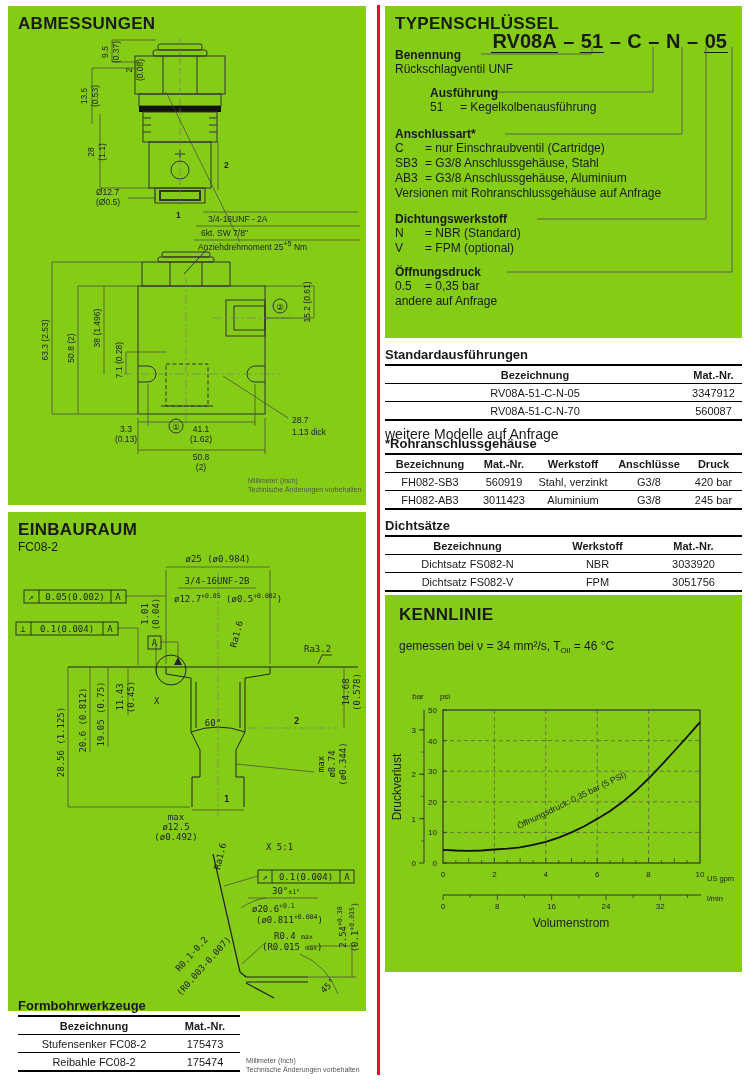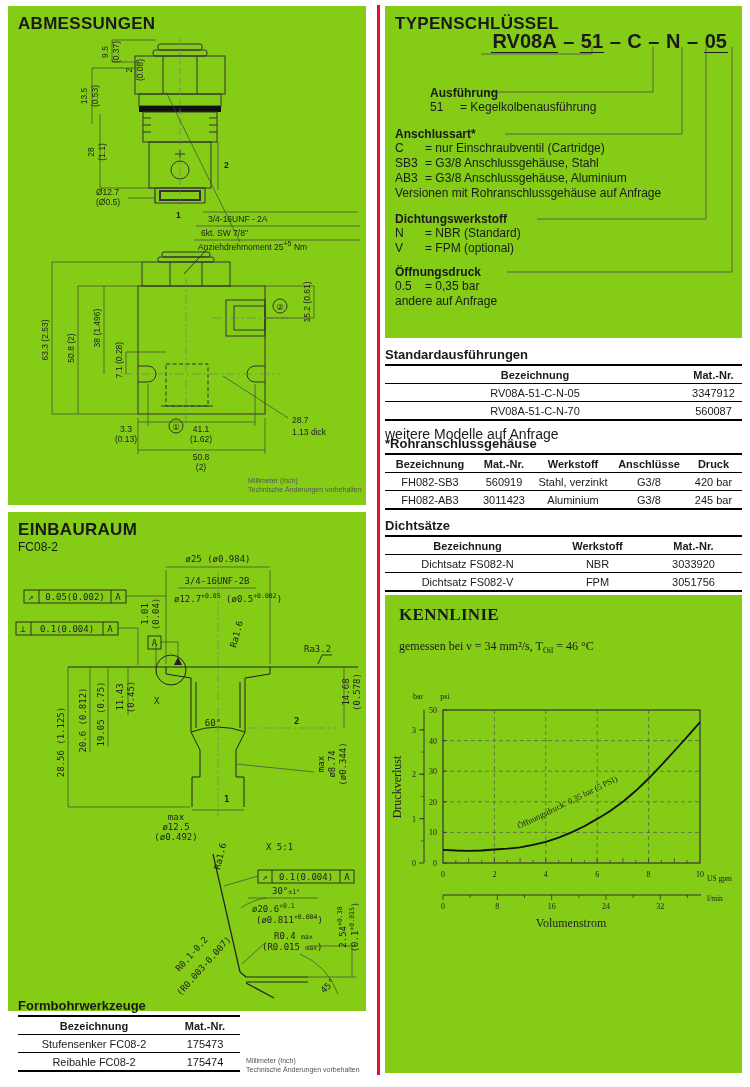--- a/index.html
+++ b/index.html
@@ -338,20 +338,24 @@
     </div>
     <svg style="position:absolute;left:0;top:0;" width="357" height="332">
       <g stroke="#555" stroke-width=".9" fill="none">
         <polyline points="96,48 207,48 207,41"></polyline>
         <polyline points="102,86 268,86 268,41"></polyline>
         <polyline points="120,128 297,128 297,41"></polyline>
         <polyline points="152,213 321,213 321,41"></polyline>
         <polyline points="122,266 347,266 347,41"></polyline>
       </g>
     </svg>
+    <div class="abs" style="left:10px;top:42px;">
+      <div class="grp-label">Benennung</div>
+      <div class="grp-line">Rückschlagventil UNF</div>
+    </div>
     <div class="abs" style="left:10px;top:80px;margin-left:35px;">
       <div class="grp-label">Ausführung</div>
       <div class="grp-line"><span class="k">51</span><span>= Kegelkolbenausführung</span></div>
     </div>
     <div class="abs" style="left:10px;top:121px;">
       <div class="grp-label">Anschlussart*</div>
       <div class="grp-line"><span class="k">C</span><span>= nur Einschraubventil (Cartridge)</span></div>
       <div class="grp-line"><span class="k">SB3</span><span>= G3/8 Anschlussgehäuse, Stahl</span></div>
       <div class="grp-line"><span class="k">AB3</span><span>= G3/8 Anschlussgehäuse, Aluminium</span></div>
       <div class="grp-line">Versionen mit Rohranschlussgehäuse auf Anfrage</div>
@@ -434,21 +438,21 @@
           </tr>
       <tr class="last">
             <td>Dichtsatz FS082-V</td>
             <td>FPM</td>
             <td>3051756</td>
           </tr>
     </tbody>
       </table>
   </div>
 
-  <div class="panel" style="left:385px;top:595px;width:357px;height:478px;font-family:Liberation Serif, serif;">
+  <div class="panel" style="left:385px;top:595px;width:357px;height:377px;">
     <div class="sec-title" style="left:14px;top:10px;">KENNLINIE</div>
     <div class="sub" style="left:14px;top:44px;">
       <span>gemessen bei ν = 34 mm²/s, T</span><sub style="font-size:8px">Oil</sub><span> = 46 °C</span>
     </div>
     <svg id="chart" style="position:absolute;left:6px;top:68px;" width="345" height="300" viewBox="0 0 345 300">
       <text x="27" y="36" text-anchor="middle" font-size="8">bar</text>
       <text x="54" y="36" text-anchor="middle" font-size="8">psi</text>
       <text transform="rotate(-90 10 124)" x="10" y="124" text-anchor="middle" font-size="12">Druckverlust</text>
       <text x="316" y="218" font-size="7.5">US gpm</text>
       <text x="316" y="238" font-size="7.5">l/min</text>

